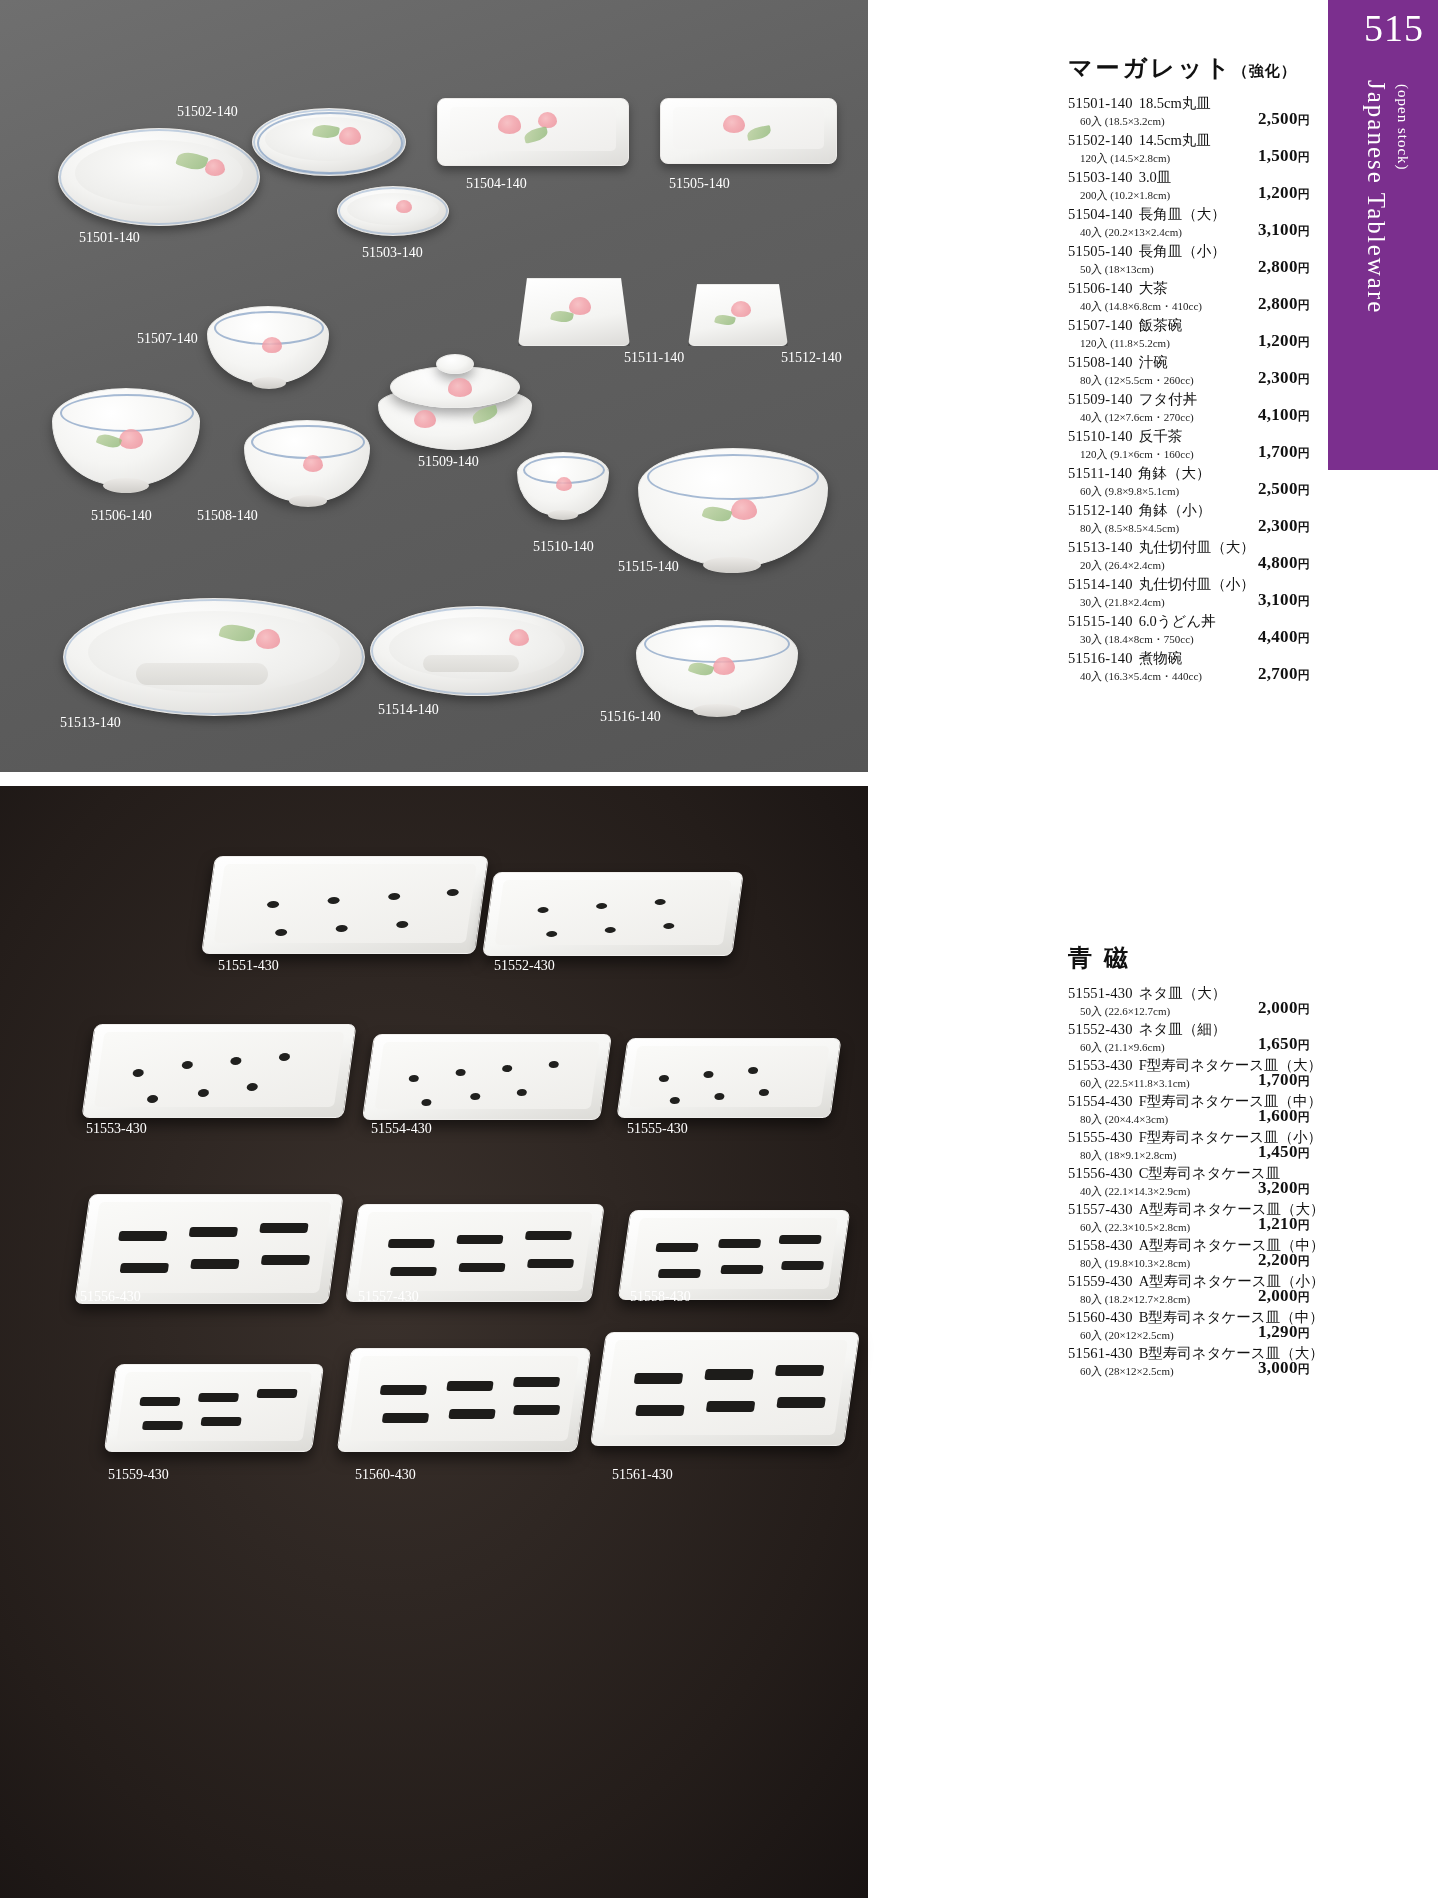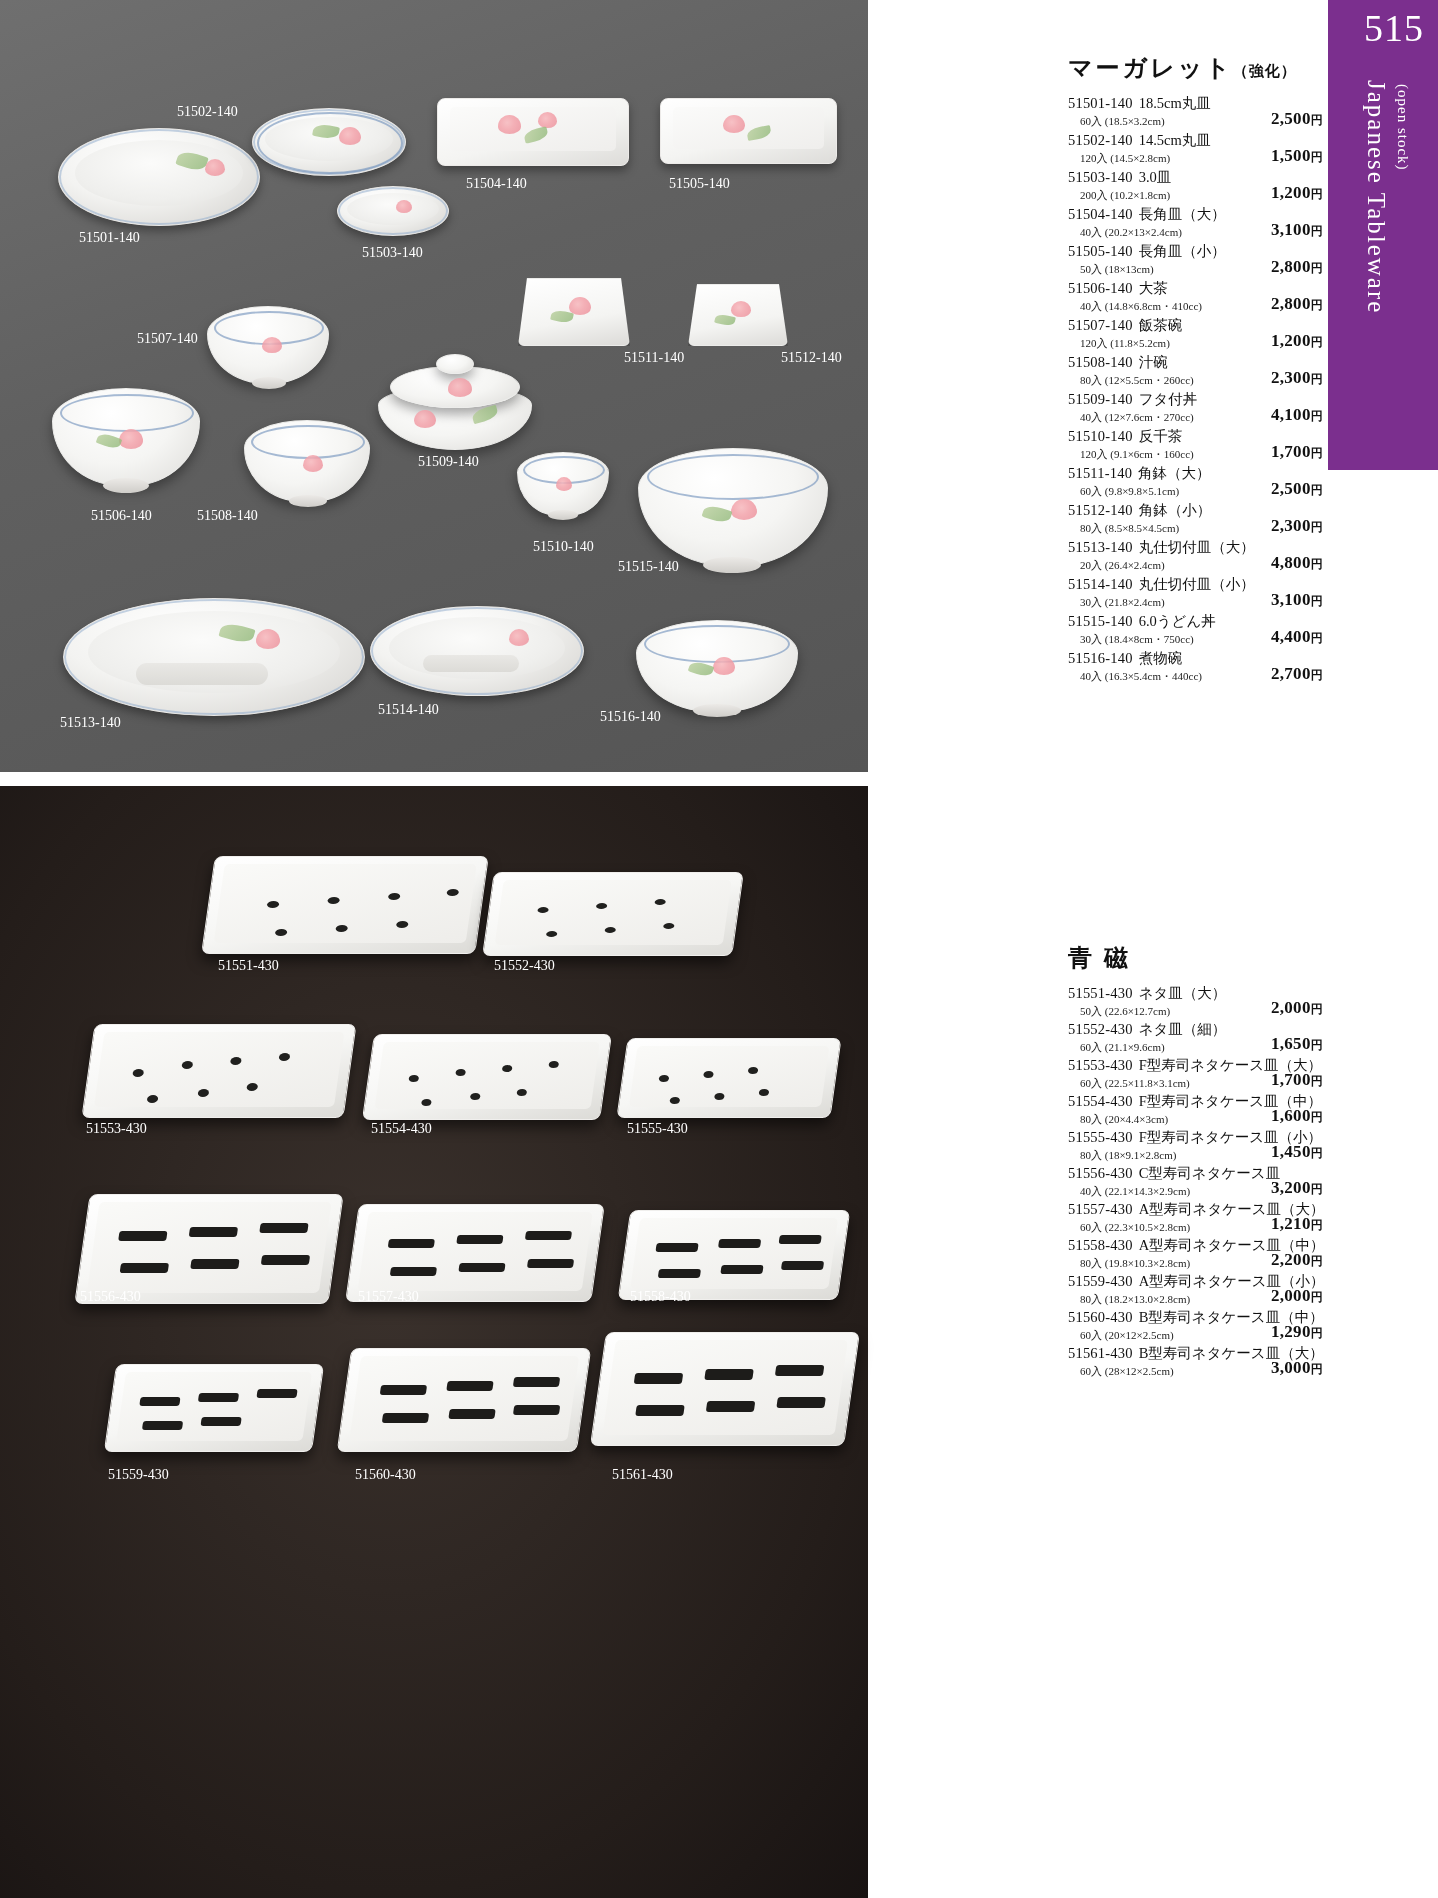--- a/index.html
+++ b/index.html
@@ -143,21 +143,21 @@
   .list-title{
     font-size:24px;letter-spacing:3px;font-weight:bold;
     margin-bottom:10px;
   }
   .list-title .sub{font-size:15px;letter-spacing:1px;}
   .row{position:relative;margin-bottom:3px;height:34px;}
   .code{font-size:14.5px;letter-spacing:.2px;}
   .name{font-size:14.5px;margin-left:6px;}
   .spec{font-size:11px;color:#222;margin-left:12px;display:block;margin-top:1px;}
   .price{
-    position:absolute;right:3px;bottom:-1px;
+    position:absolute;right:16px;bottom:-1px;
     font-size:17px;font-weight:bold;letter-spacing:.3px;
   }
   .price .yen{font-size:12px;font-weight:bold;}
   .list2 .row{height:33px;}
 </style>
 </head>
 <body>
 
 <div class="page">
 
@@ -452,19 +452,19 @@
     </div>
     <div id="list2-rows">
         <div class="row"><span class="code">51551-430</span><span class="name">ネタ皿（大）</span><span class="spec">50入 (22.6×12.7cm)</span><span class="price"><span>2,000</span><span class="yen">円</span></span></div>
         <div class="row"><span class="code">51552-430</span><span class="name">ネタ皿（細）</span><span class="spec">60入 (21.1×9.6cm)</span><span class="price"><span>1,650</span><span class="yen">円</span></span></div>
         <div class="row"><span class="code">51553-430</span><span class="name">F型寿司ネタケース皿（大）</span><span class="spec">60入 (22.5×11.8×3.1cm)</span><span class="price"><span>1,700</span><span class="yen">円</span></span></div>
         <div class="row"><span class="code">51554-430</span><span class="name">F型寿司ネタケース皿（中）</span><span class="spec">80入 (20×4.4×3cm)</span><span class="price"><span>1,600</span><span class="yen">円</span></span></div>
         <div class="row"><span class="code">51555-430</span><span class="name">F型寿司ネタケース皿（小）</span><span class="spec">80入 (18×9.1×2.8cm)</span><span class="price"><span>1,450</span><span class="yen">円</span></span></div>
         <div class="row"><span class="code">51556-430</span><span class="name">C型寿司ネタケース皿</span><span class="spec">40入 (22.1×14.3×2.9cm)</span><span class="price"><span>3,200</span><span class="yen">円</span></span></div>
         <div class="row"><span class="code">51557-430</span><span class="name">A型寿司ネタケース皿（大）</span><span class="spec">60入 (22.3×10.5×2.8cm)</span><span class="price"><span>1,210</span><span class="yen">円</span></span></div>
         <div class="row"><span class="code">51558-430</span><span class="name">A型寿司ネタケース皿（中）</span><span class="spec">80入 (19.8×10.3×2.8cm)</span><span class="price"><span>2,200</span><span class="yen">円</span></span></div>
-        <div class="row"><span class="code">51559-430</span><span class="name">A型寿司ネタケース皿（小）</span><span class="spec">80入 (18.2×13.0×2.8cm)</span><span class="price"><span>2,000</span><span class="yen">円</span></span></div>
+        <div class="row"><span class="code">51559-430</span><span class="name">A型寿司ネタケース皿（小）</span><span class="spec">80入 (18.2×12.7×2.8cm)</span><span class="price"><span>2,000</span><span class="yen">円</span></span></div>
         <div class="row"><span class="code">51560-430</span><span class="name">B型寿司ネタケース皿（中）</span><span class="spec">60入 (20×12×2.5cm)</span><span class="price"><span>1,290</span><span class="yen">円</span></span></div>
         <div class="row"><span class="code">51561-430</span><span class="name">B型寿司ネタケース皿（大）</span><span class="spec">60入 (28×12×2.5cm)</span><span class="price"><span>3,000</span><span class="yen">円</span></span></div>
       </div>
   </div>
 
 </div>
 
 </body></html>

